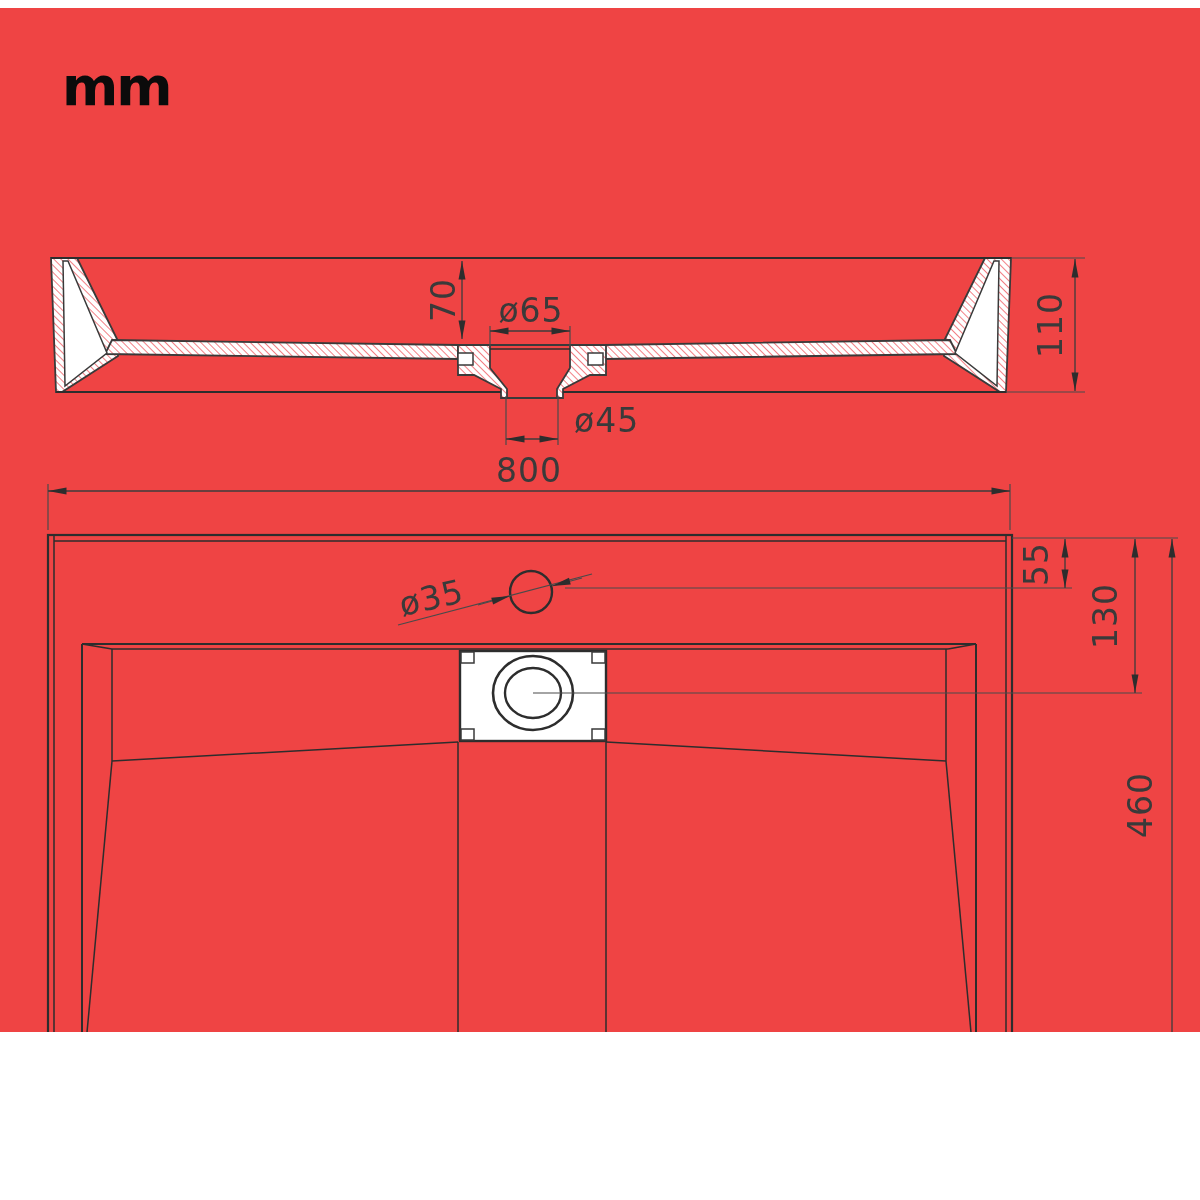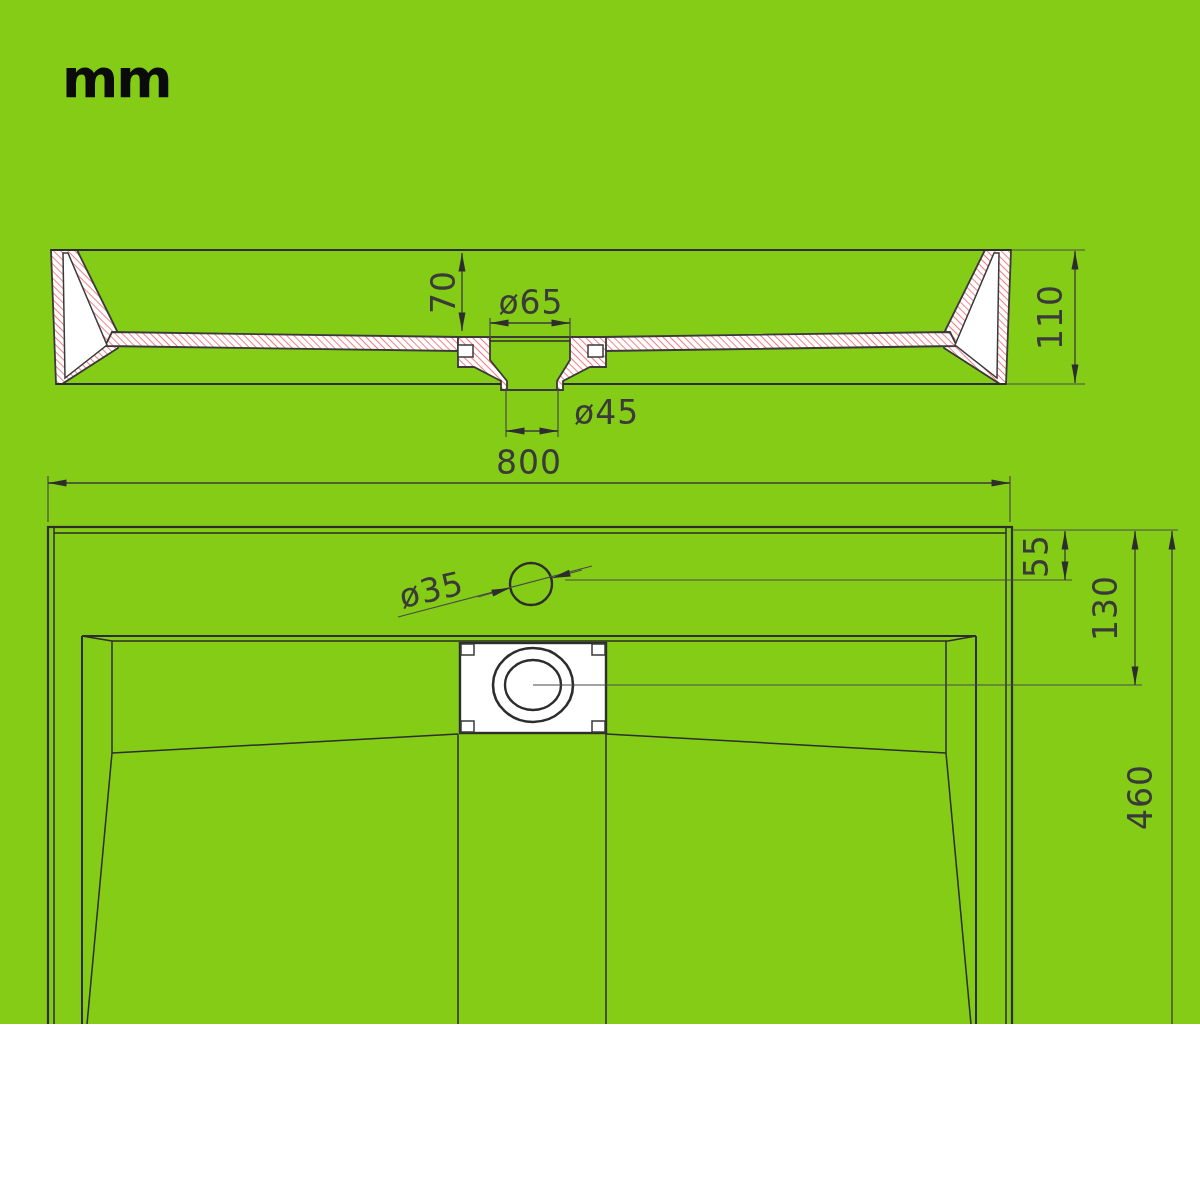--- a/index.html
+++ b/index.html
@@ -1,17 +1,17 @@
 <!DOCTYPE html>
 <html><head>
 <meta charset="utf-8">
 <style>
   html,body{margin:0;padding:0;background:#ffffff;}
-  .canvas{position:relative;width:1200px;height:1024px;background:#84cc16;overflow:hidden;
-          font-family:"DejaVu Sans",sans-serif;}
+  .canvas{position:relative;width:1200px;height:1024px;background:#ef4444;overflow:hidden;
+          font-family:"DejaVu Sans",sans-serif;margin-top:8px;}
   svg{position:absolute;left:0;top:0;}
   text{fill:#3a3a3a;font-family:"DejaVu Sans",sans-serif;font-size:33px;letter-spacing:1px;}
   .title{font-size:54px;font-weight:bold;fill:#0b0b0b;letter-spacing:-2px;}
   .obj{stroke:#2d2d2d;fill:none;}
   .hatch{fill:url(#hatch);stroke:#3a3a3a;stroke-width:1.8;}
   .white{fill:#ffffff;stroke:#3a3a3a;stroke-width:1.5;}
   .dim{stroke:#3c3c3c;stroke-width:1.3;fill:none;}
   .ext{stroke:#4a4a4a;stroke-width:1.2;fill:none;}
 </style>
 </head>

